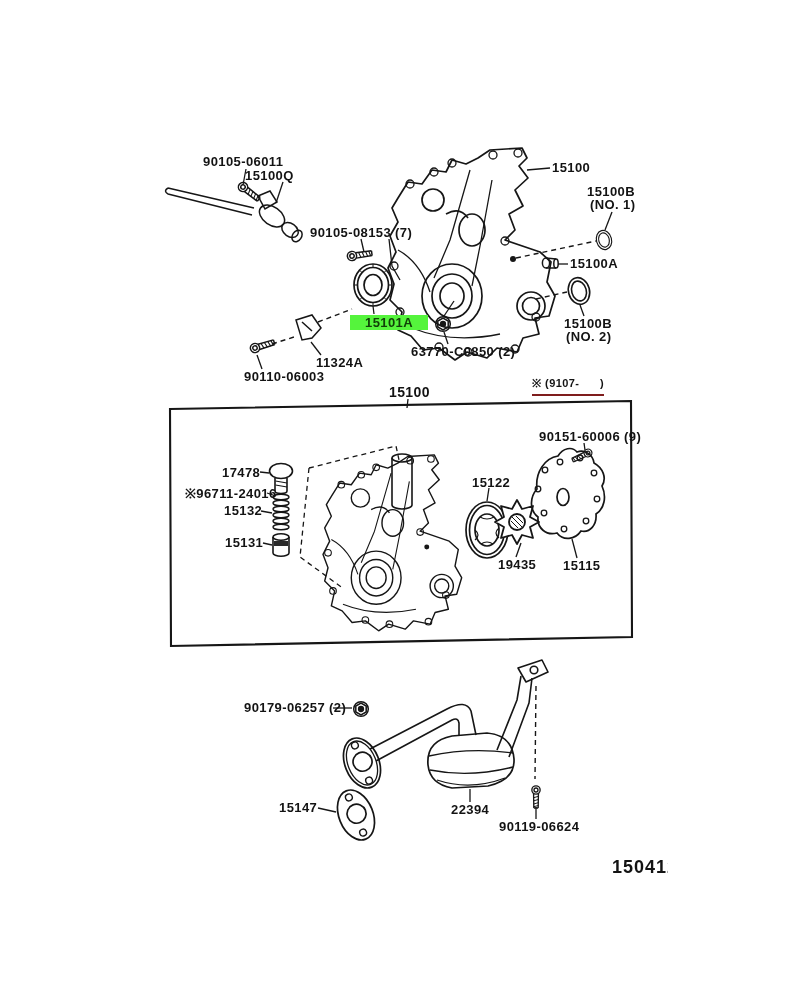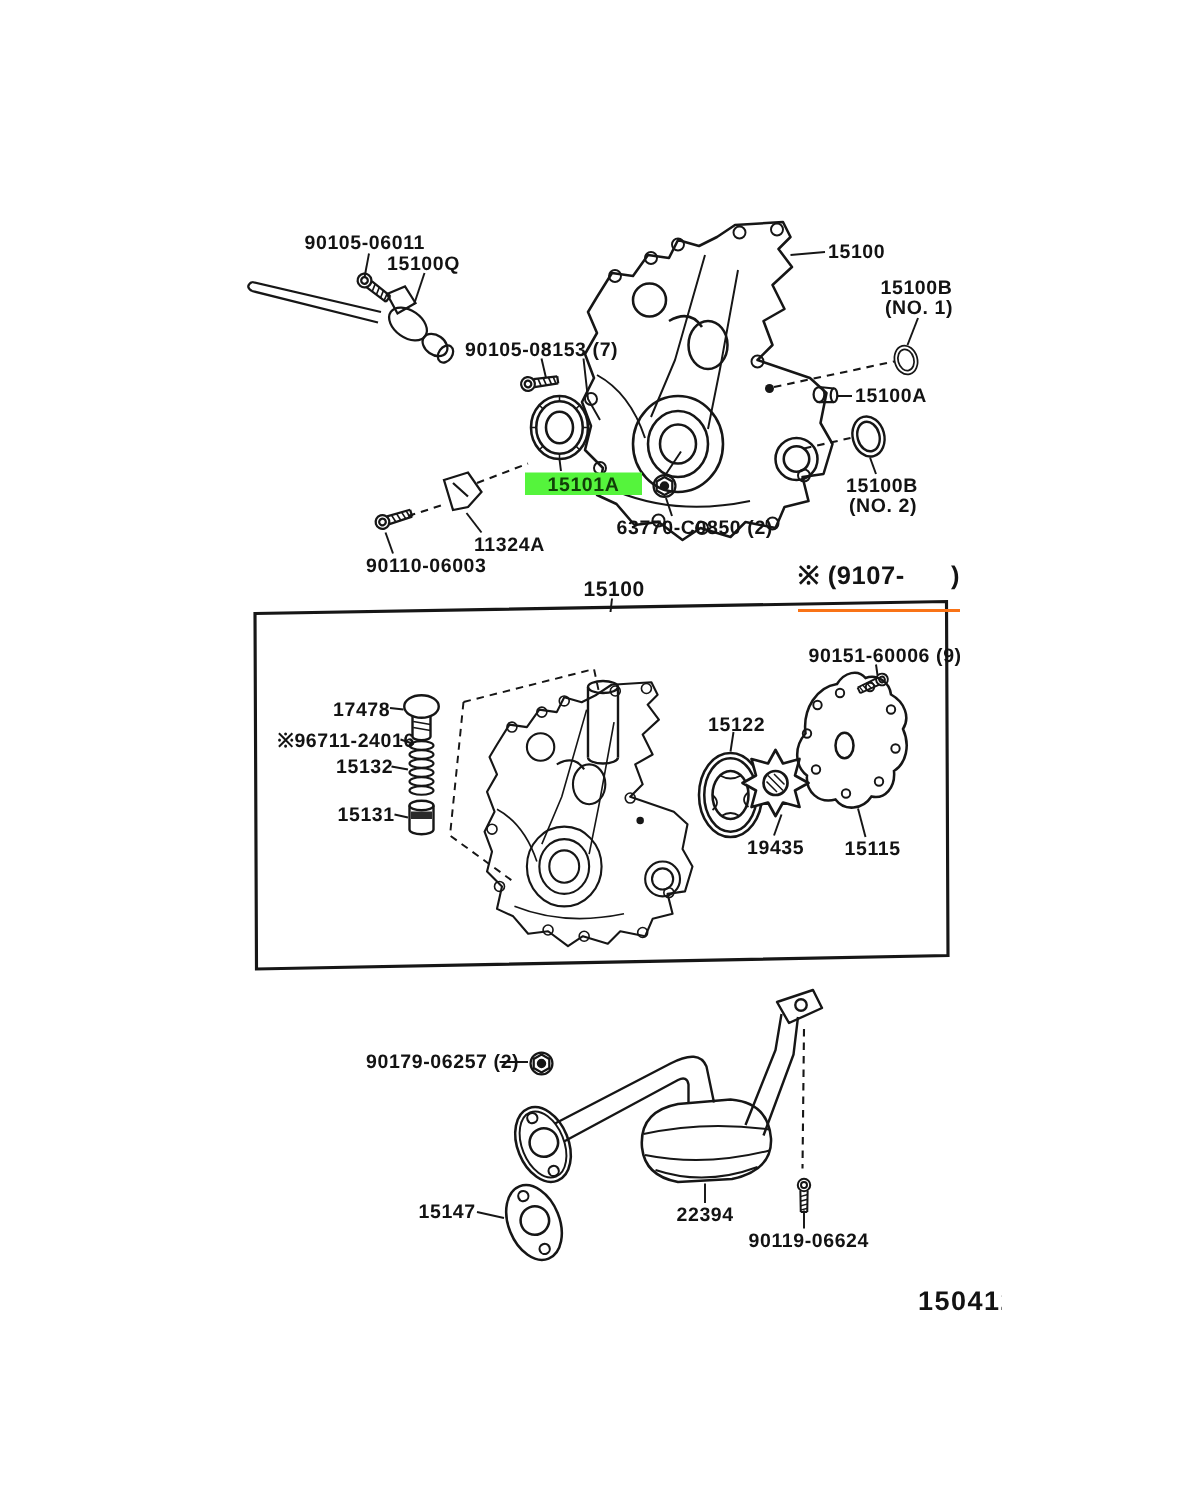--- a/index.html
+++ b/index.html
@@ -3,21 +3,21 @@
 <meta charset="utf-8">
 <style>
   html,body{margin:0;padding:0;background:#fff;}
   #stage{position:relative;width:668px;height:1000px;background:#ffffff;overflow:hidden;
          font-family:"Liberation Sans",sans-serif;}
   svg{position:absolute;left:0;top:0;}
   .lbl{position:absolute;font:700 13px "Liberation Sans",sans-serif;letter-spacing:.4px;
        color:#131313;white-space:pre;line-height:13px;}
   .lbl.big{font-size:14px;}
   .hl{background:#55f43c;padding:1px 15px;color:#114008;}
-  .note{border-bottom:2px solid #f97316;padding-bottom:16px;font-size:17px;}
+  .note{border-bottom:2px solid #7f1d1d;padding-bottom:4px;font-size:11px;}
   .fig{font-size:18px;letter-spacing:1px;}
 </style>
 </head>
 <body>
 
 <div id="stage">
 
 <svg width="800" height="1000" viewBox="0 0 800 1000">
   <defs>
     <g id="bolt-sym" stroke="#161616" stroke-width="1.5" fill="none">
@@ -256,21 +256,21 @@
 
   <g stroke="#161616" stroke-width="1.3" fill="none">
     <path d="M333,708 L352,708"></path>
     <path d="M318,808 L336,812"></path>
     <path d="M470,802 L470,789"></path>
     <path d="M536,819 L536,807"></path>
   </g>
 </svg>
 
 <div class="lbl" style="left:203px;top:155px">90105-06011</div>
-<div class="lbl" style="left:258px;top:169px">15100Q</div>
+<div class="lbl" style="left:245px;top:169px">15100Q</div>
 <div class="lbl" style="left:310px;top:226px">90105-08153 (7)</div>
 <div class="lbl" style="left:552px;top:161px">15100</div>
 <div class="lbl" style="left:587px;top:185px">15100B</div>
 <div class="lbl" style="left:590px;top:198px">(NO. 1)</div>
 <div class="lbl" style="left:570px;top:257px">15100A</div>
 <div class="lbl" style="left:564px;top:317px">15100B</div>
 <div class="lbl" style="left:566px;top:330px">(NO. 2)</div>
 <div class="lbl hl" style="left:350px;top:315px">15101A</div>
 <div class="lbl" style="left:411px;top:345px">63770-C0850 (2)</div>
 <div class="lbl" style="left:316px;top:356px">11324A</div>

